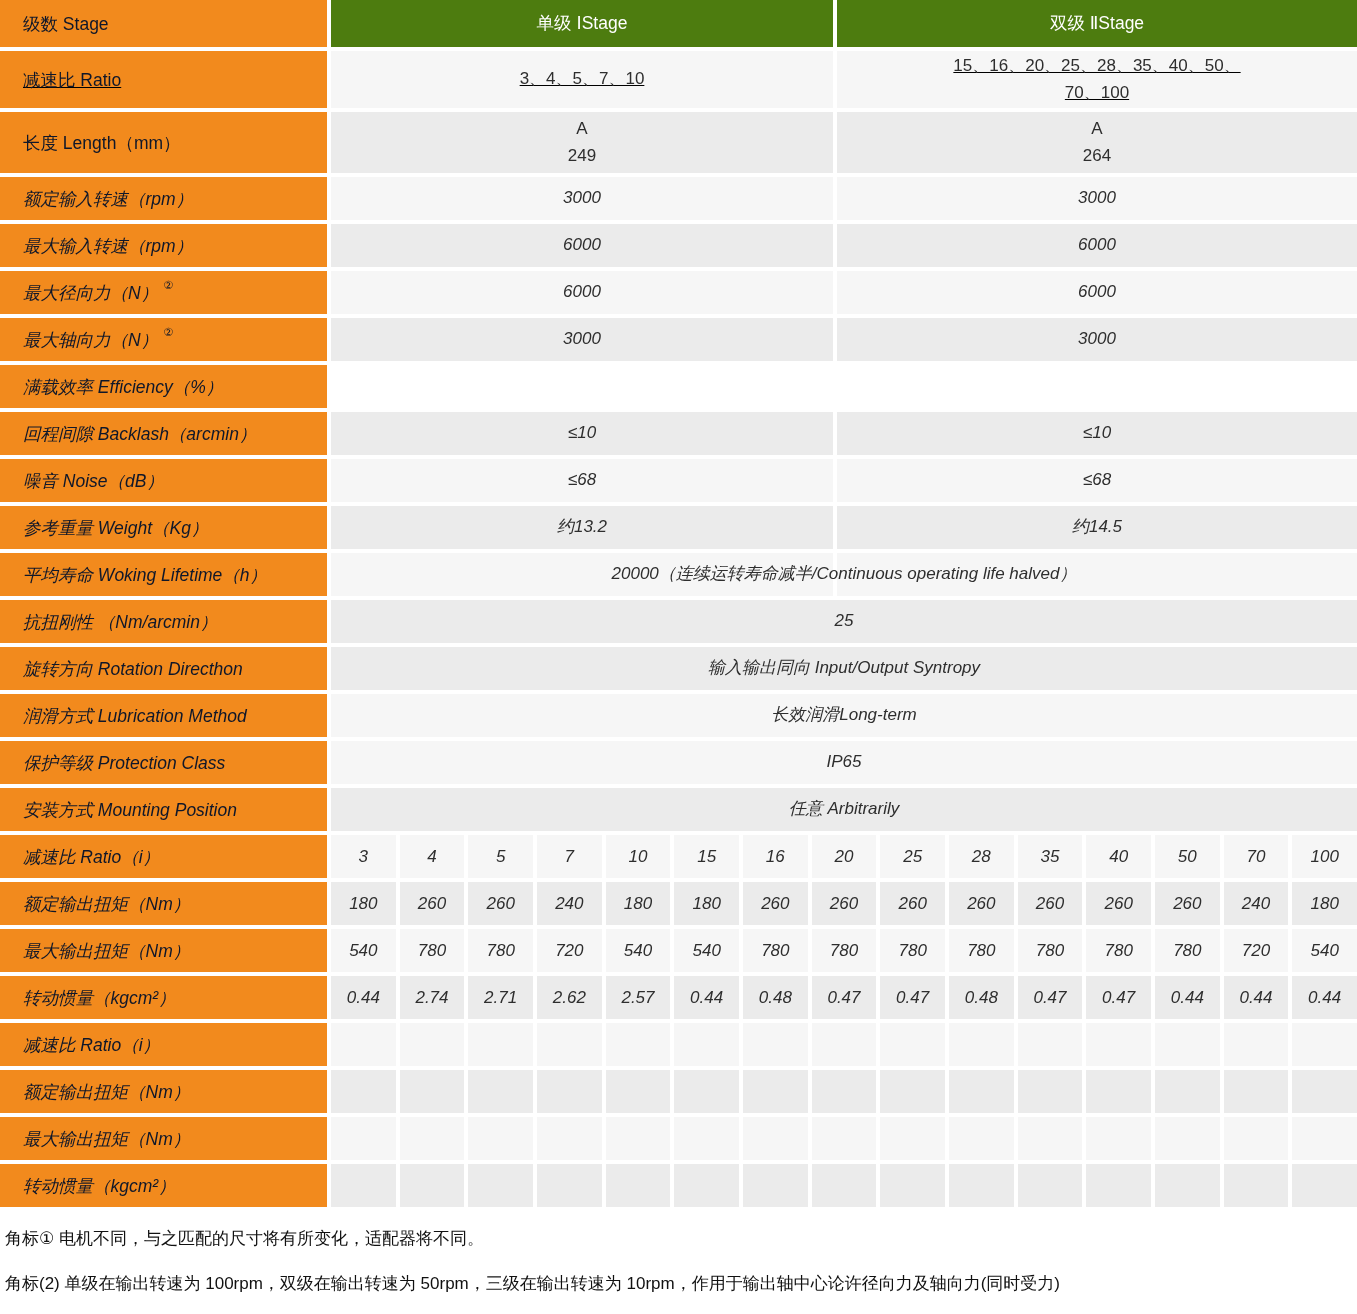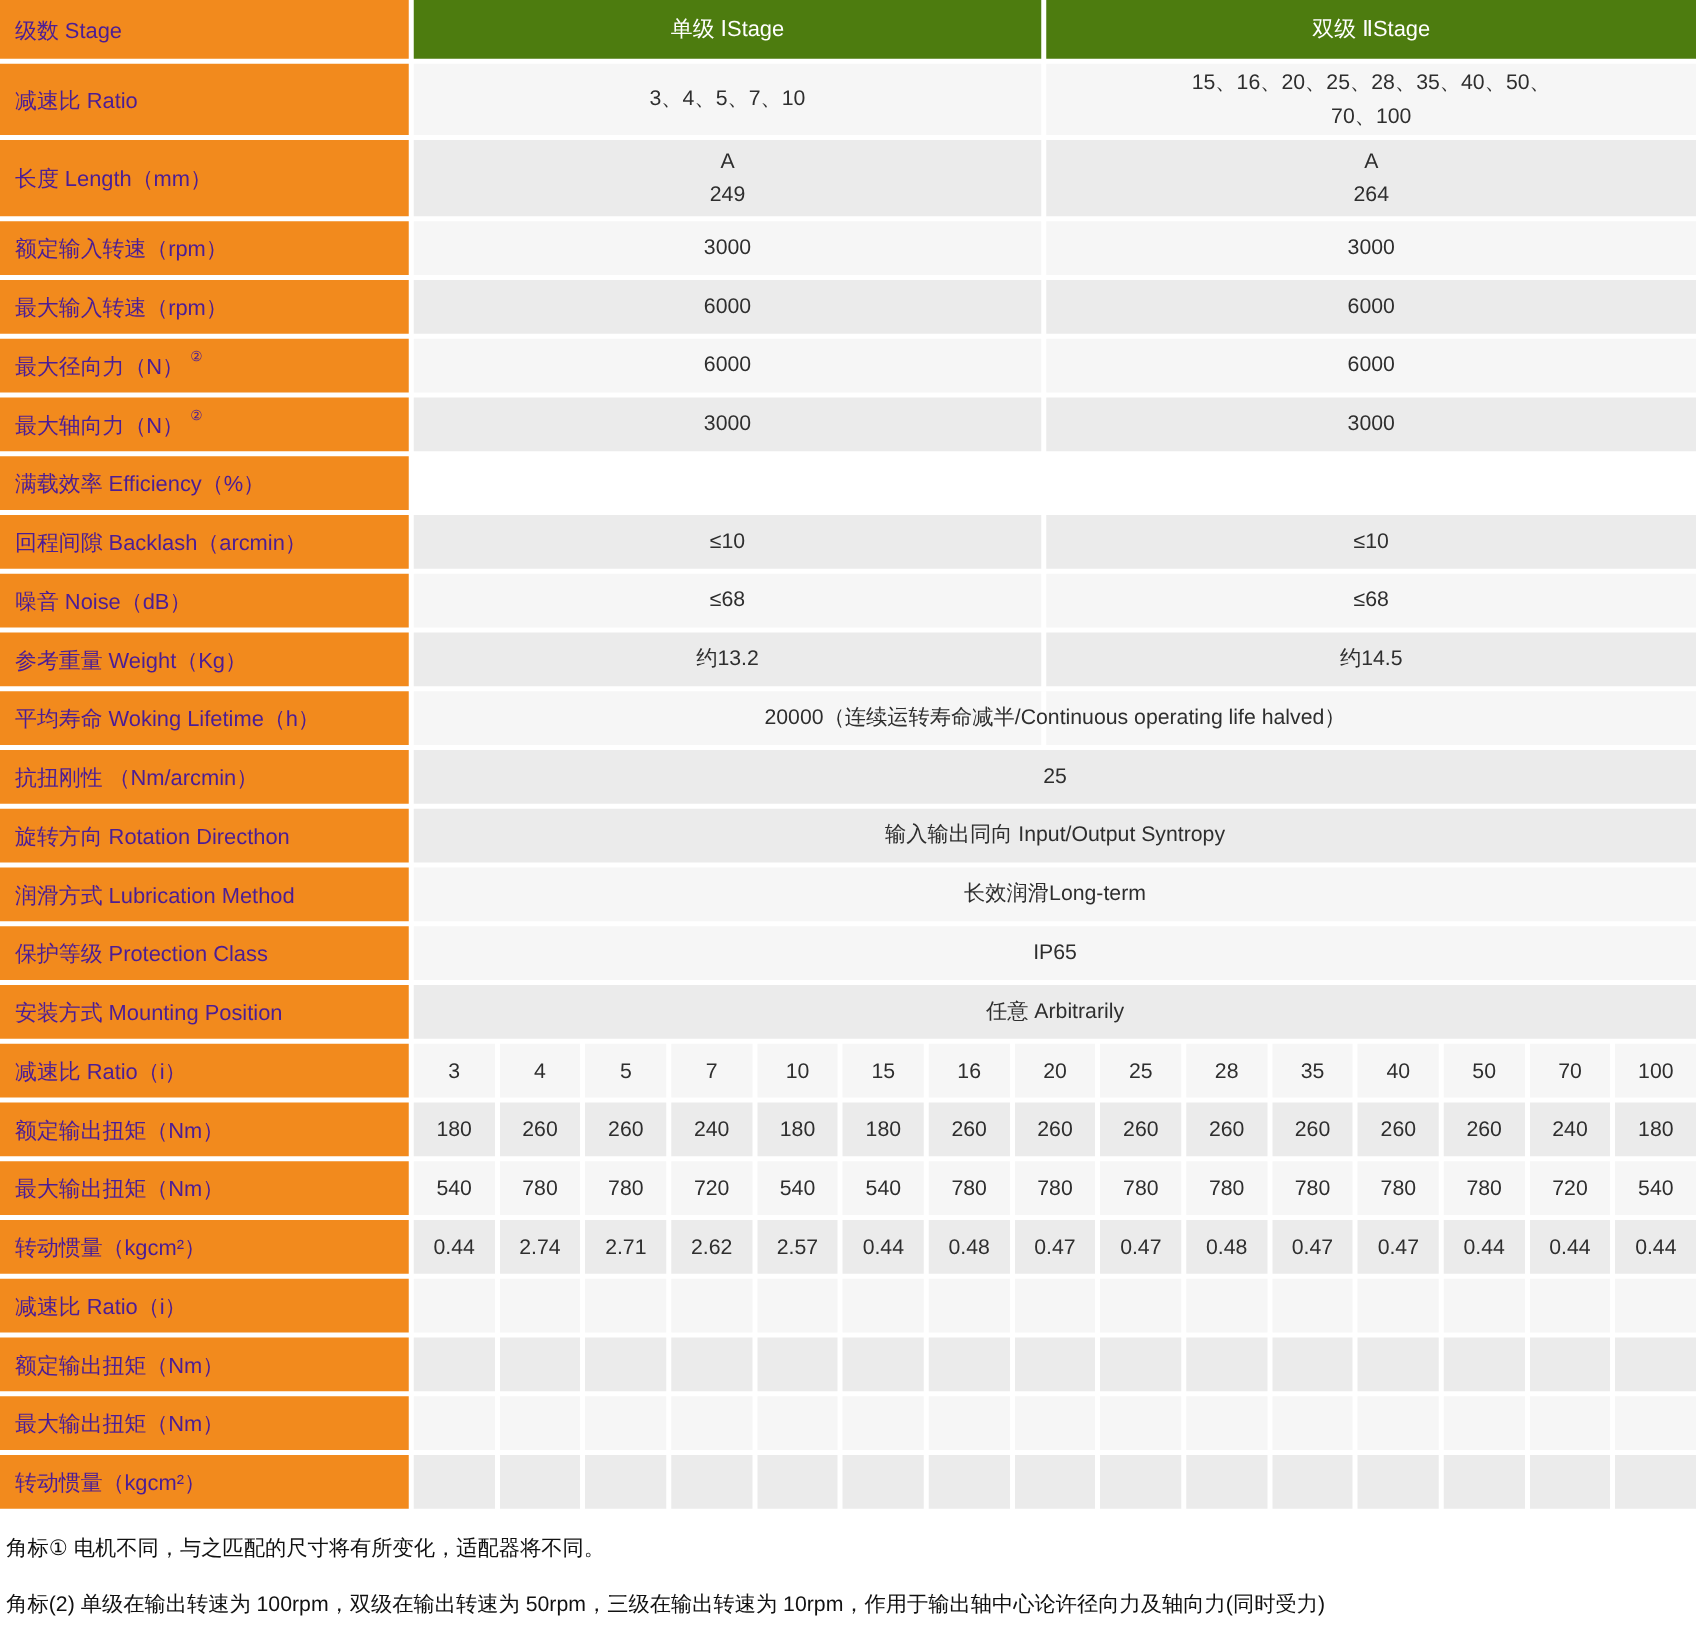--- a/index.html
+++ b/index.html
@@ -1,24 +1,24 @@
 <!DOCTYPE html>
 <html><head>
 <meta charset="utf-8">
 <style>
   html,body{margin:0;padding:0;background:#fff;}
   body{width:1357px;font-family:"Liberation Sans","DejaVu Sans",sans-serif;}
   .spec-table{display:flex;flex-direction:column;gap:4px;width:1357px;}
   .row{display:flex;gap:4px;}
   .h-header{height:47px;}
-  .h-ratio{height:57px;}
+  .h-ratio{height:57px;text-decoration:underline;}
   .h-length{height:61px;}
-  .h-std{height:43px;}
-  .label{width:327px;min-width:327px;box-sizing:border-box;background:#F28A1D;color:#4c1d95;
-         display:flex;align-items:center;padding-left:12px;font-size:17.5px;}
+  .h-std{height:43px;font-style:italic;}
+  .label{width:327px;min-width:327px;box-sizing:border-box;background:#F28A1D;color:#0f172a;
+         display:flex;align-items:center;padding-left:23px;font-size:17.5px;}
   .label sup{font-size:11px;margin-left:5px;transform:translateY(-7px);}
   .content{flex:1;display:flex;gap:4px;}
   .cell{display:flex;align-items:center;justify-content:center;font-size:17px;color:#2e2e2e;
         flex-direction:column;line-height:1.55;text-align:center;}
   .c1{width:502px;min-width:502px;}
   .c2{flex:1;}
   .span-cell{flex:1;position:relative;align-items:center;}
   .span-cell .txt{position:relative;z-index:1;}
   .mid-divider{position:absolute;left:502px;top:0;bottom:0;width:4px;background:#fff;z-index:0;}
   .light{background:#F6F6F6;}

